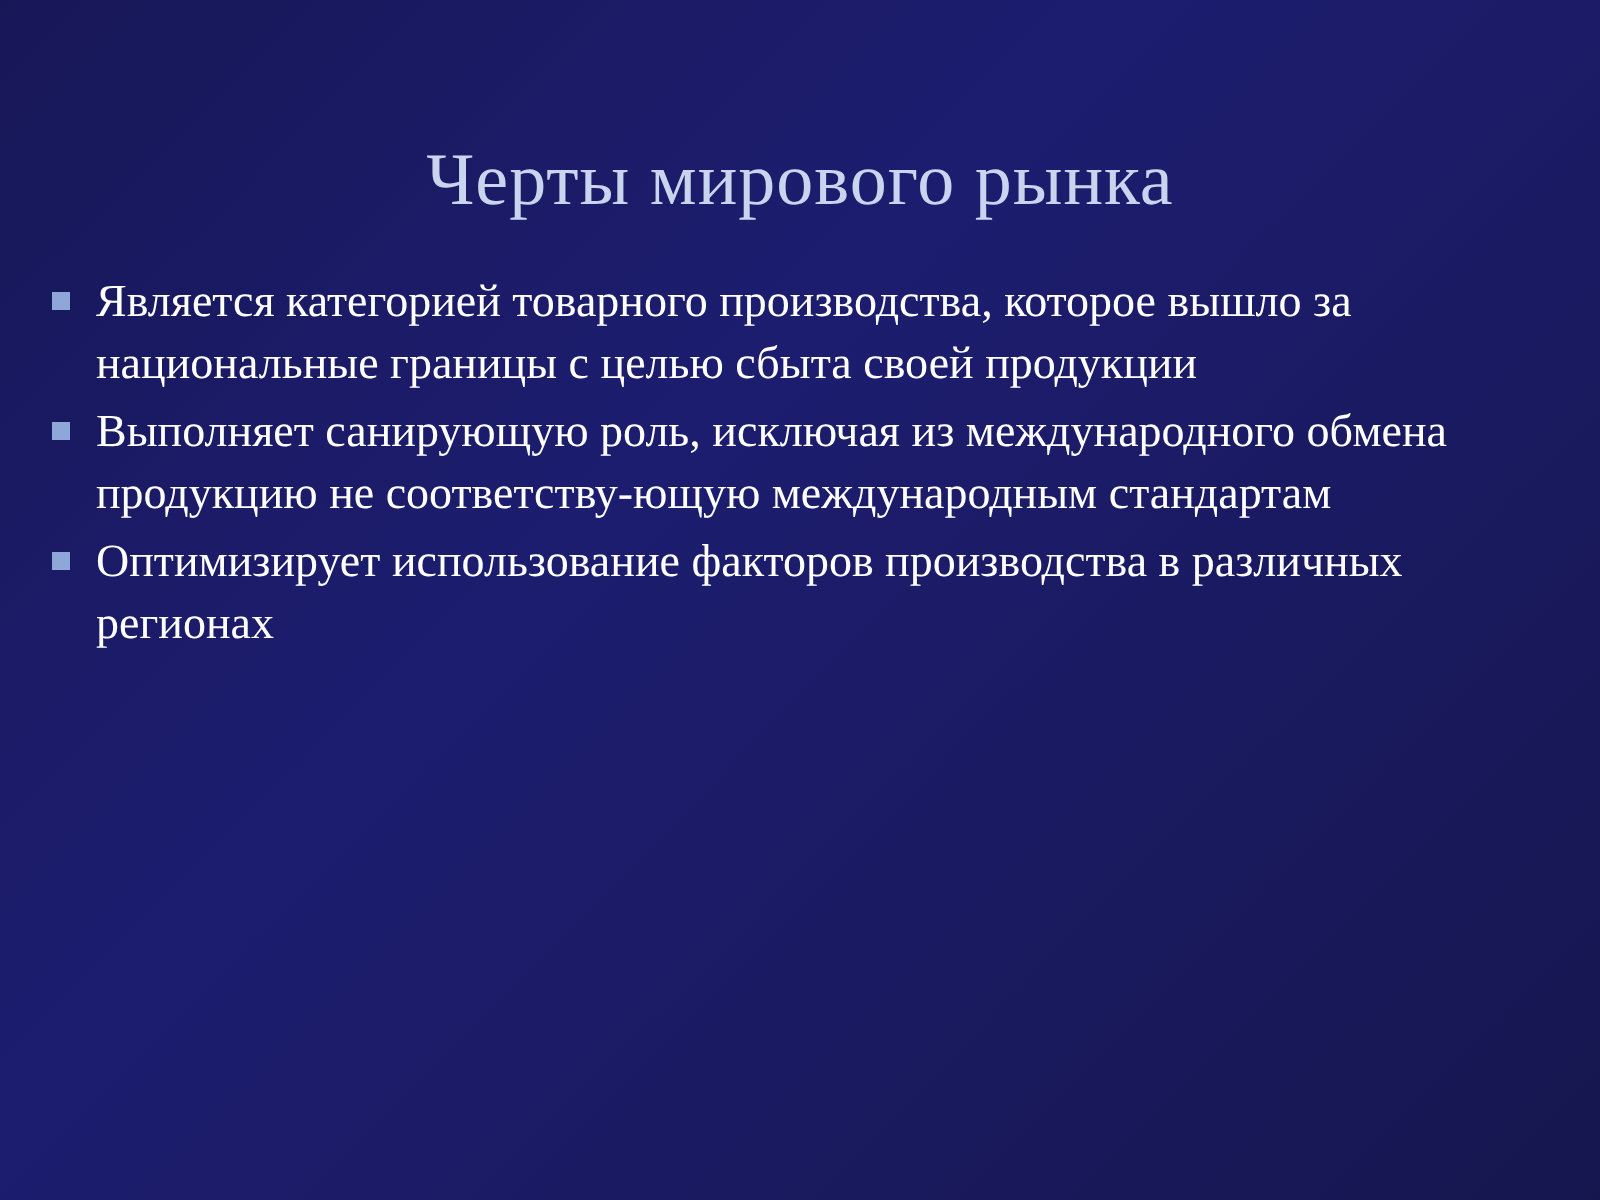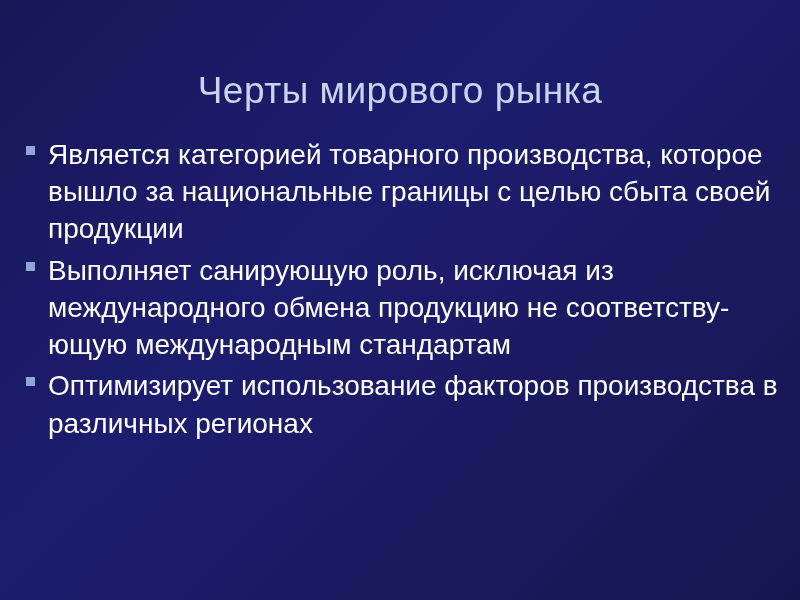--- a/index.html
+++ b/index.html
@@ -12,20 +12,21 @@
     background: #1a1a6e;
     background: linear-gradient(135deg, #171758 0%, #1d1d70 40%, #16164f 100%);
     font-family: "Liberation Sans", sans-serif;
     overflow: hidden;
   }
   .slide {
     position: relative;
     width: 800px;
     height: 516px;
     box-sizing: border-box;
+    font-family: Liberation Serif, serif;
   }
   .slide-title {
     position: absolute;
     top: 46px;
     left: 0;
     width: 800px;
     text-align: center;
     color: #c9d4ee;
     font-size: 37px;
     font-weight: normal;
@@ -39,21 +40,21 @@
     width: 760px;
     list-style: none;
     margin: 0;
     padding: 0;
   }
   .bullet-item {
     position: relative;
     display: flex;
     align-items: flex-start;
     color: #ffffff;
-    font-size: 28px;
+    font-size: 23px;
     line-height: 1.33;
     margin-bottom: 4px;
   }
   .bullet-marker {
     flex: 0 0 auto;
     width: 22px;
     padding-top: 10px;
     box-sizing: border-box;
   }
   .bullet-marker i {

